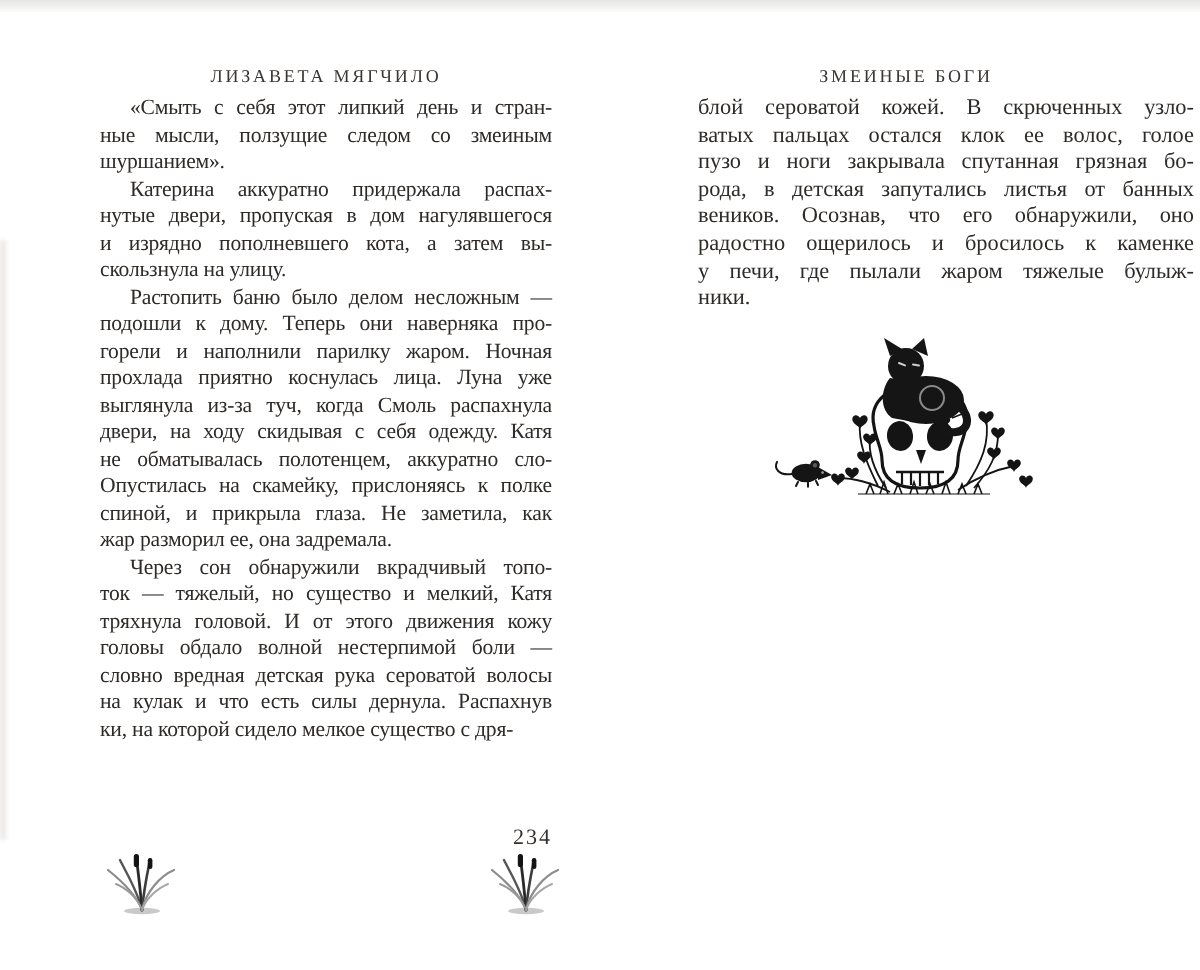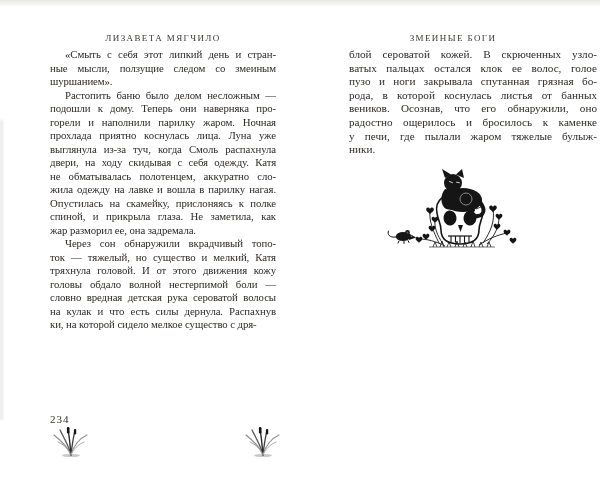--- a/index.html
+++ b/index.html
@@ -23,21 +23,21 @@
   .page-left .running-head{left:50px;width:226px;}
   .page-right .running-head{left:29px;width:248px;}
   .textcol{position:absolute;top:48px;color:#2d2a27;}
   .page-left .textcol{left:50px;width:226px;font-size:10.8px;line-height:13.5px;letter-spacing:-0.1px;}
   .page-right .textcol{left:29px;width:248px;font-size:11.2px;line-height:13.6px;margin-left:20px;}
   .line{text-align:justify;text-align-last:justify;}
   .line.last{text-align-last:auto;}
   .line.indent{text-indent:15px;}
   .page-number{
     position:absolute;left:50px;width:226px;top:413px;
-    text-align:left;font-size:11px;color:#34302d;letter-spacing:1px;
+    text-align:right;font-size:11px;color:#34302d;letter-spacing:1px;
   }
   .grass{position:absolute;top:426px;width:42px;height:32px;}
   .grass-a{left:50px;}
   .grass-b{left:242px;}
   .illustration{position:absolute;left:85px;top:169px;width:152px;height:84px;}
 </style>
 </head>
 <body>
 
 <div class="edge-top"></div>
@@ -46,28 +46,33 @@
 <div class="page page-left">
   <div class="running-head">ЛИЗАВЕТА МЯГЧИЛО</div>
 
   <div class="textcol">
       <div>
         <div class="line indent">«Смыть с себя этот липкий день и стран-</div>
         <div class="line">ные мысли, ползущие следом со змеиным</div>
         <div class="line last">шуршанием».</div>
       </div>
       <div>
+        <div class="line indent">Катерина аккуратно придержала распах-</div>
+        <div class="line">нутые двери, пропуская в дом нагулявшегося</div>
+        <div class="line">и изрядно пополневшего кота, а затем вы-</div>
+        <div class="line last">скользнула на улицу.</div>
+      </div>
+      <div>
         <div class="line indent">Растопить баню было делом несложным —</div>
         <div class="line">подошли к дому. Теперь они наверняка про-</div>
         <div class="line">горели и наполнили парилку жаром. Ночная</div>
         <div class="line">прохлада приятно коснулась лица. Луна уже</div>
         <div class="line">выглянула из-за туч, когда Смоль распахнула</div>
         <div class="line">двери, на ходу скидывая с себя одежду. Катя</div>
         <div class="line">не обматывалась полотенцем, аккуратно сло-</div>
-        <div class="line">жила одежду на лавке и вошла в парилку нагая.</div>
         <div class="line">Опустилась на скамейку, прислоняясь к полке</div>
         <div class="line">спиной, и прикрыла глаза. Не заметила, как</div>
         <div class="line last">жар разморил ее, она задремала.</div>
       </div>
       <div>
         <div class="line indent">Через сон обнаружили вкрадчивый топо-</div>
         <div class="line">ток — тяжелый, но существо и мелкий, Катя</div>
         <div class="line">тряхнула головой. И от этого движения кожу</div>
         <div class="line">головы обдало волной нестерпимой боли —</div>
         <div class="line">словно вредная детская рука сероватой волосы</div>
@@ -110,21 +115,21 @@
 </div>
 
 <div class="page page-right">
   <div class="running-head">ЗМЕИНЫЕ БОГИ</div>
 
   <div class="textcol">
       <div>
         <div class="line">блой сероватой кожей. В скрюченных узло-</div>
         <div class="line">ватых пальцах остался клок ее волос, голое</div>
         <div class="line">пузо и ноги закрывала спутанная грязная бо-</div>
-        <div class="line">рода, в которой коснулась листья от банных</div>
+        <div class="line">рода, в детская запутались листья от банных</div>
         <div class="line">веников. Осознав, что его обнаружили, оно</div>
         <div class="line">радостно ощерилось и бросилось к каменке</div>
         <div class="line">у печи, где пылали жаром тяжелые булыж-</div>
         <div class="line last">ники.</div>
       </div>
     </div>
 
   <svg class="illustration" viewBox="0 0 152 84" xmlns="http://www.w3.org/2000/svg">
 
     <g>

